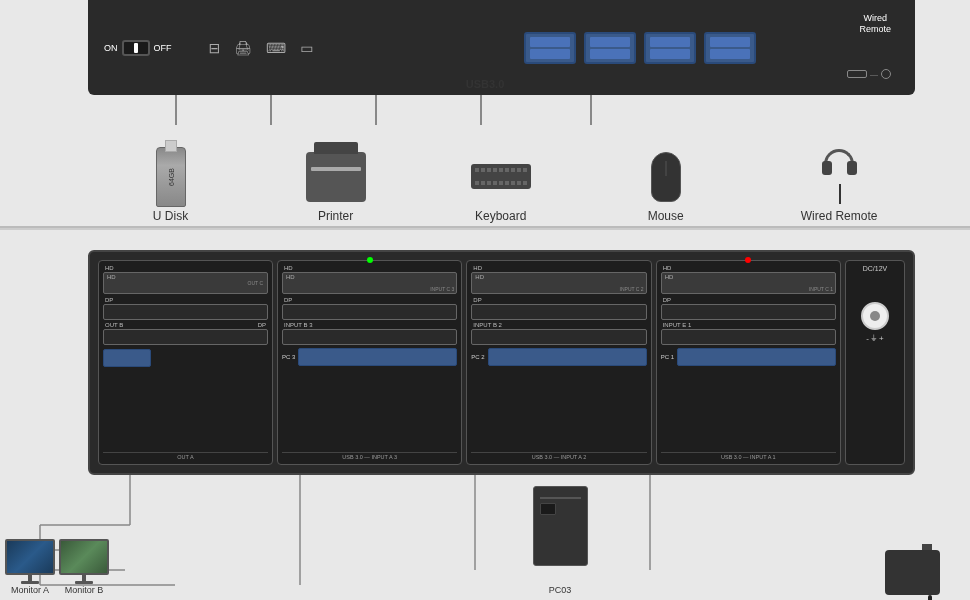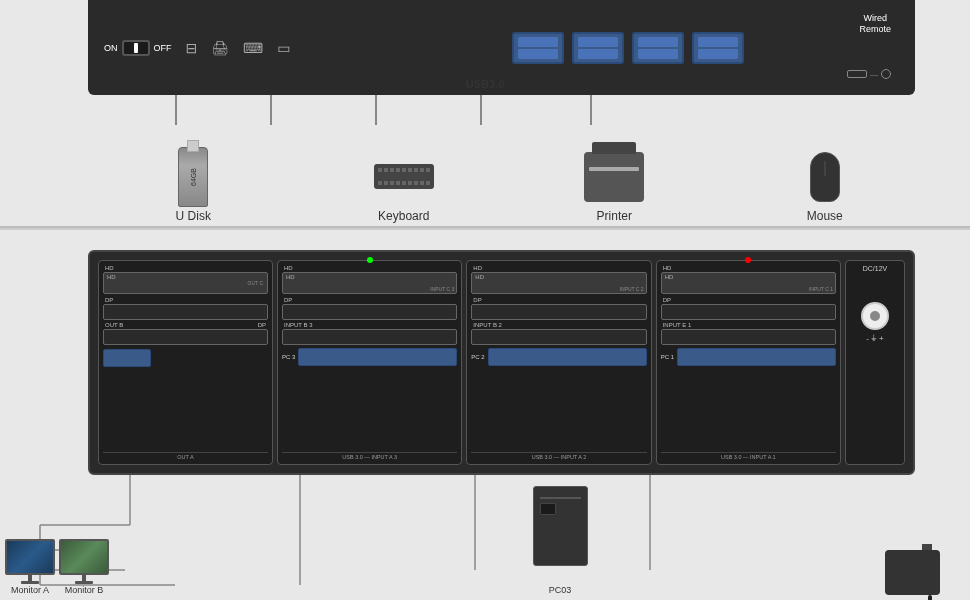--- a/index.html
+++ b/index.html
@@ -41,21 +41,21 @@
       padding: 8px 16px;
       gap: 10px;
     }
 
     .power-switch {
       display: flex;
       align-items: center;
       gap: 4px;
       color: #fff;
       font-size: 9px;
-      margin-right: 4px;
+      margin-right: 27px;
     }
 
     .power-btn {
       width: 28px;
       height: 16px;
       border-radius: 3px;
       background: #1a1a1a;
       border: 2px solid #555;
       position: relative;
     }
@@ -705,40 +705,51 @@
     <div class="peripherals-row">
 
       <div class="peripheral-item">
         <div class="peripheral-icon">
           <div class="udisk-shape"></div>
         </div>
         <span class="peripheral-label">U Disk</span>
       </div>
 
       <div class="peripheral-item">
+        <div class="peripheral-icon">
+          <div class="printer-shape"></div>
+        </div>
+        <span class="peripheral-label">Printer</span>
+      </div>
+
+      <div class="peripheral-item">
         <div class="peripheral-icon" style="align-items:center;">
           <div class="keyboard-shape"></div>
         </div>
         <span class="peripheral-label">Keyboard</span>
-      </div>
-
-      <div class="peripheral-item">
-        <div class="peripheral-icon">
-          <div class="printer-shape"></div>
-        </div>
-        <span class="peripheral-label">Printer</span>
       </div>
 
       <div class="peripheral-item">
         <div class="peripheral-icon">
           <div class="mouse-shape"></div>
         </div>
         <span class="peripheral-label">Mouse</span>
       </div>
 
+      <div class="peripheral-item">
+        <div class="peripheral-icon">
+          <div class="headset-shape">
+            <div class="headset-arc"></div>
+            <div class="headset-ear-l"></div>
+            <div class="headset-ear-r"></div>
+            <div class="headset-cable"></div>
+          </div>
+        </div>
+        <span class="peripheral-label">Wired Remote</span>
+      </div>
     </div>
 
     <div style="position:absolute; bottom:0; left:0; right:0; height:2px; background:#bbb;"></div>
   </div>
 
   <div class="bottom-section">
 
     <div class="kvm-device">
       <div class="kvm-inner">
 

